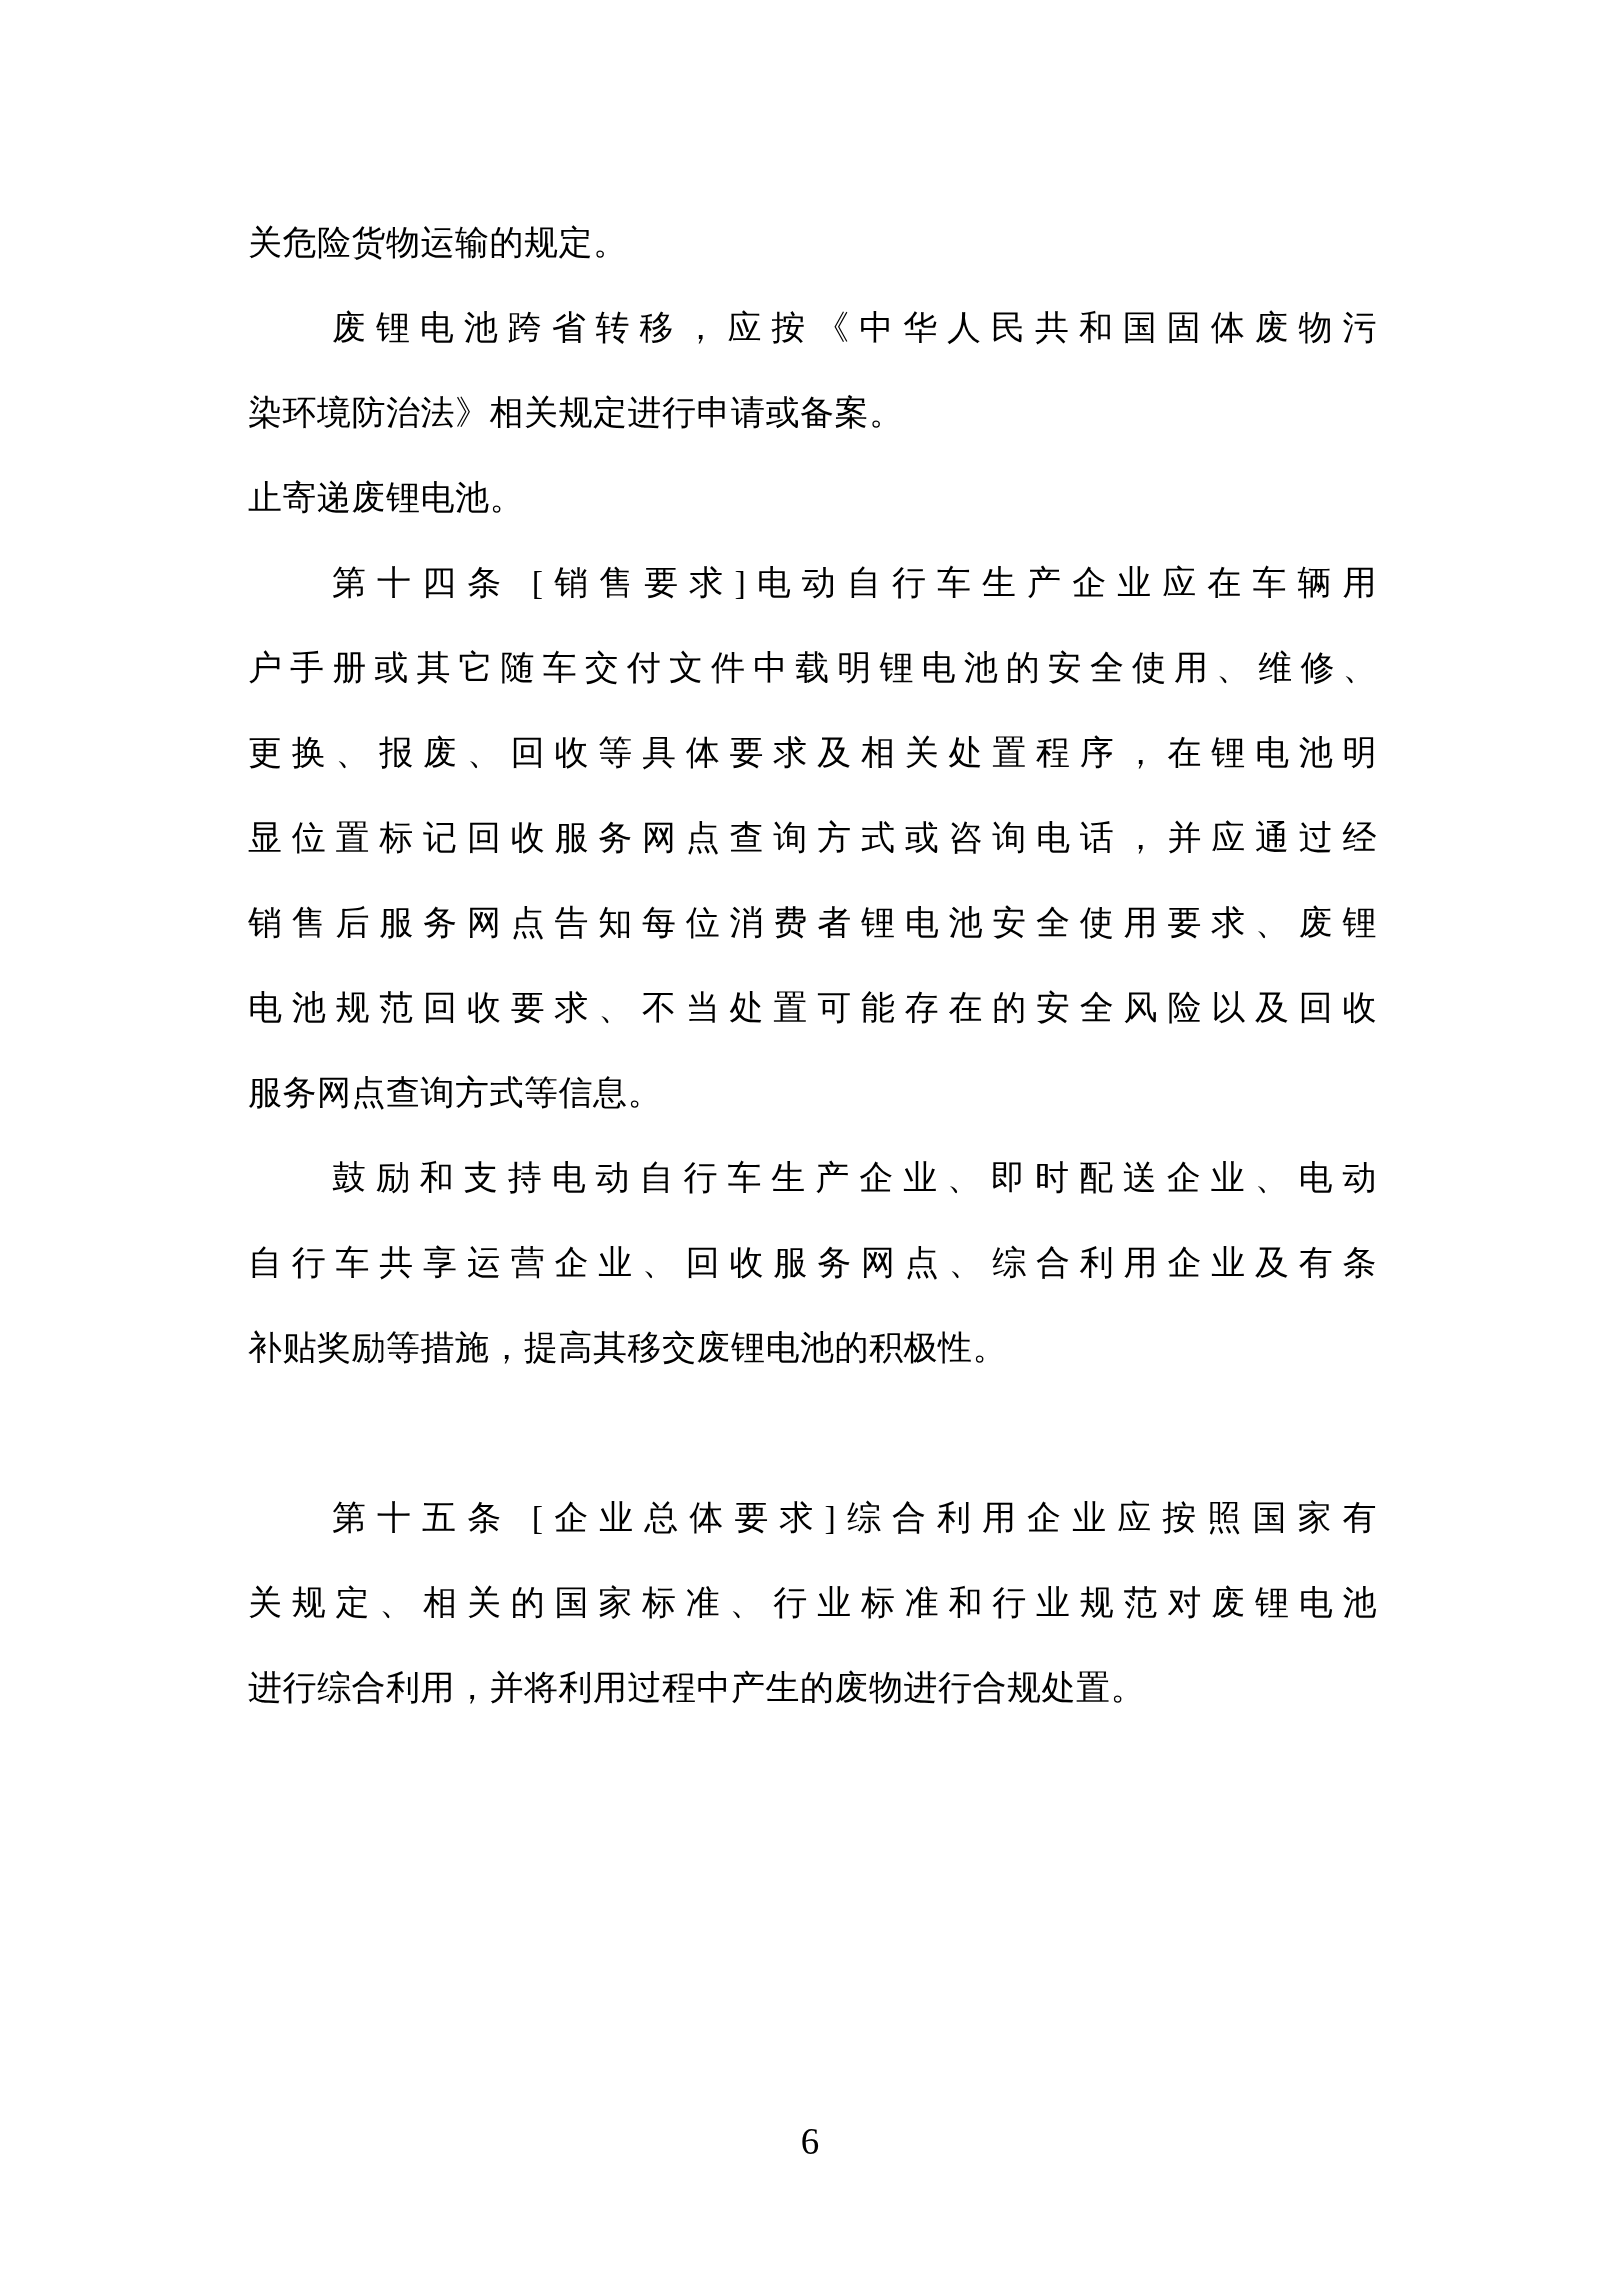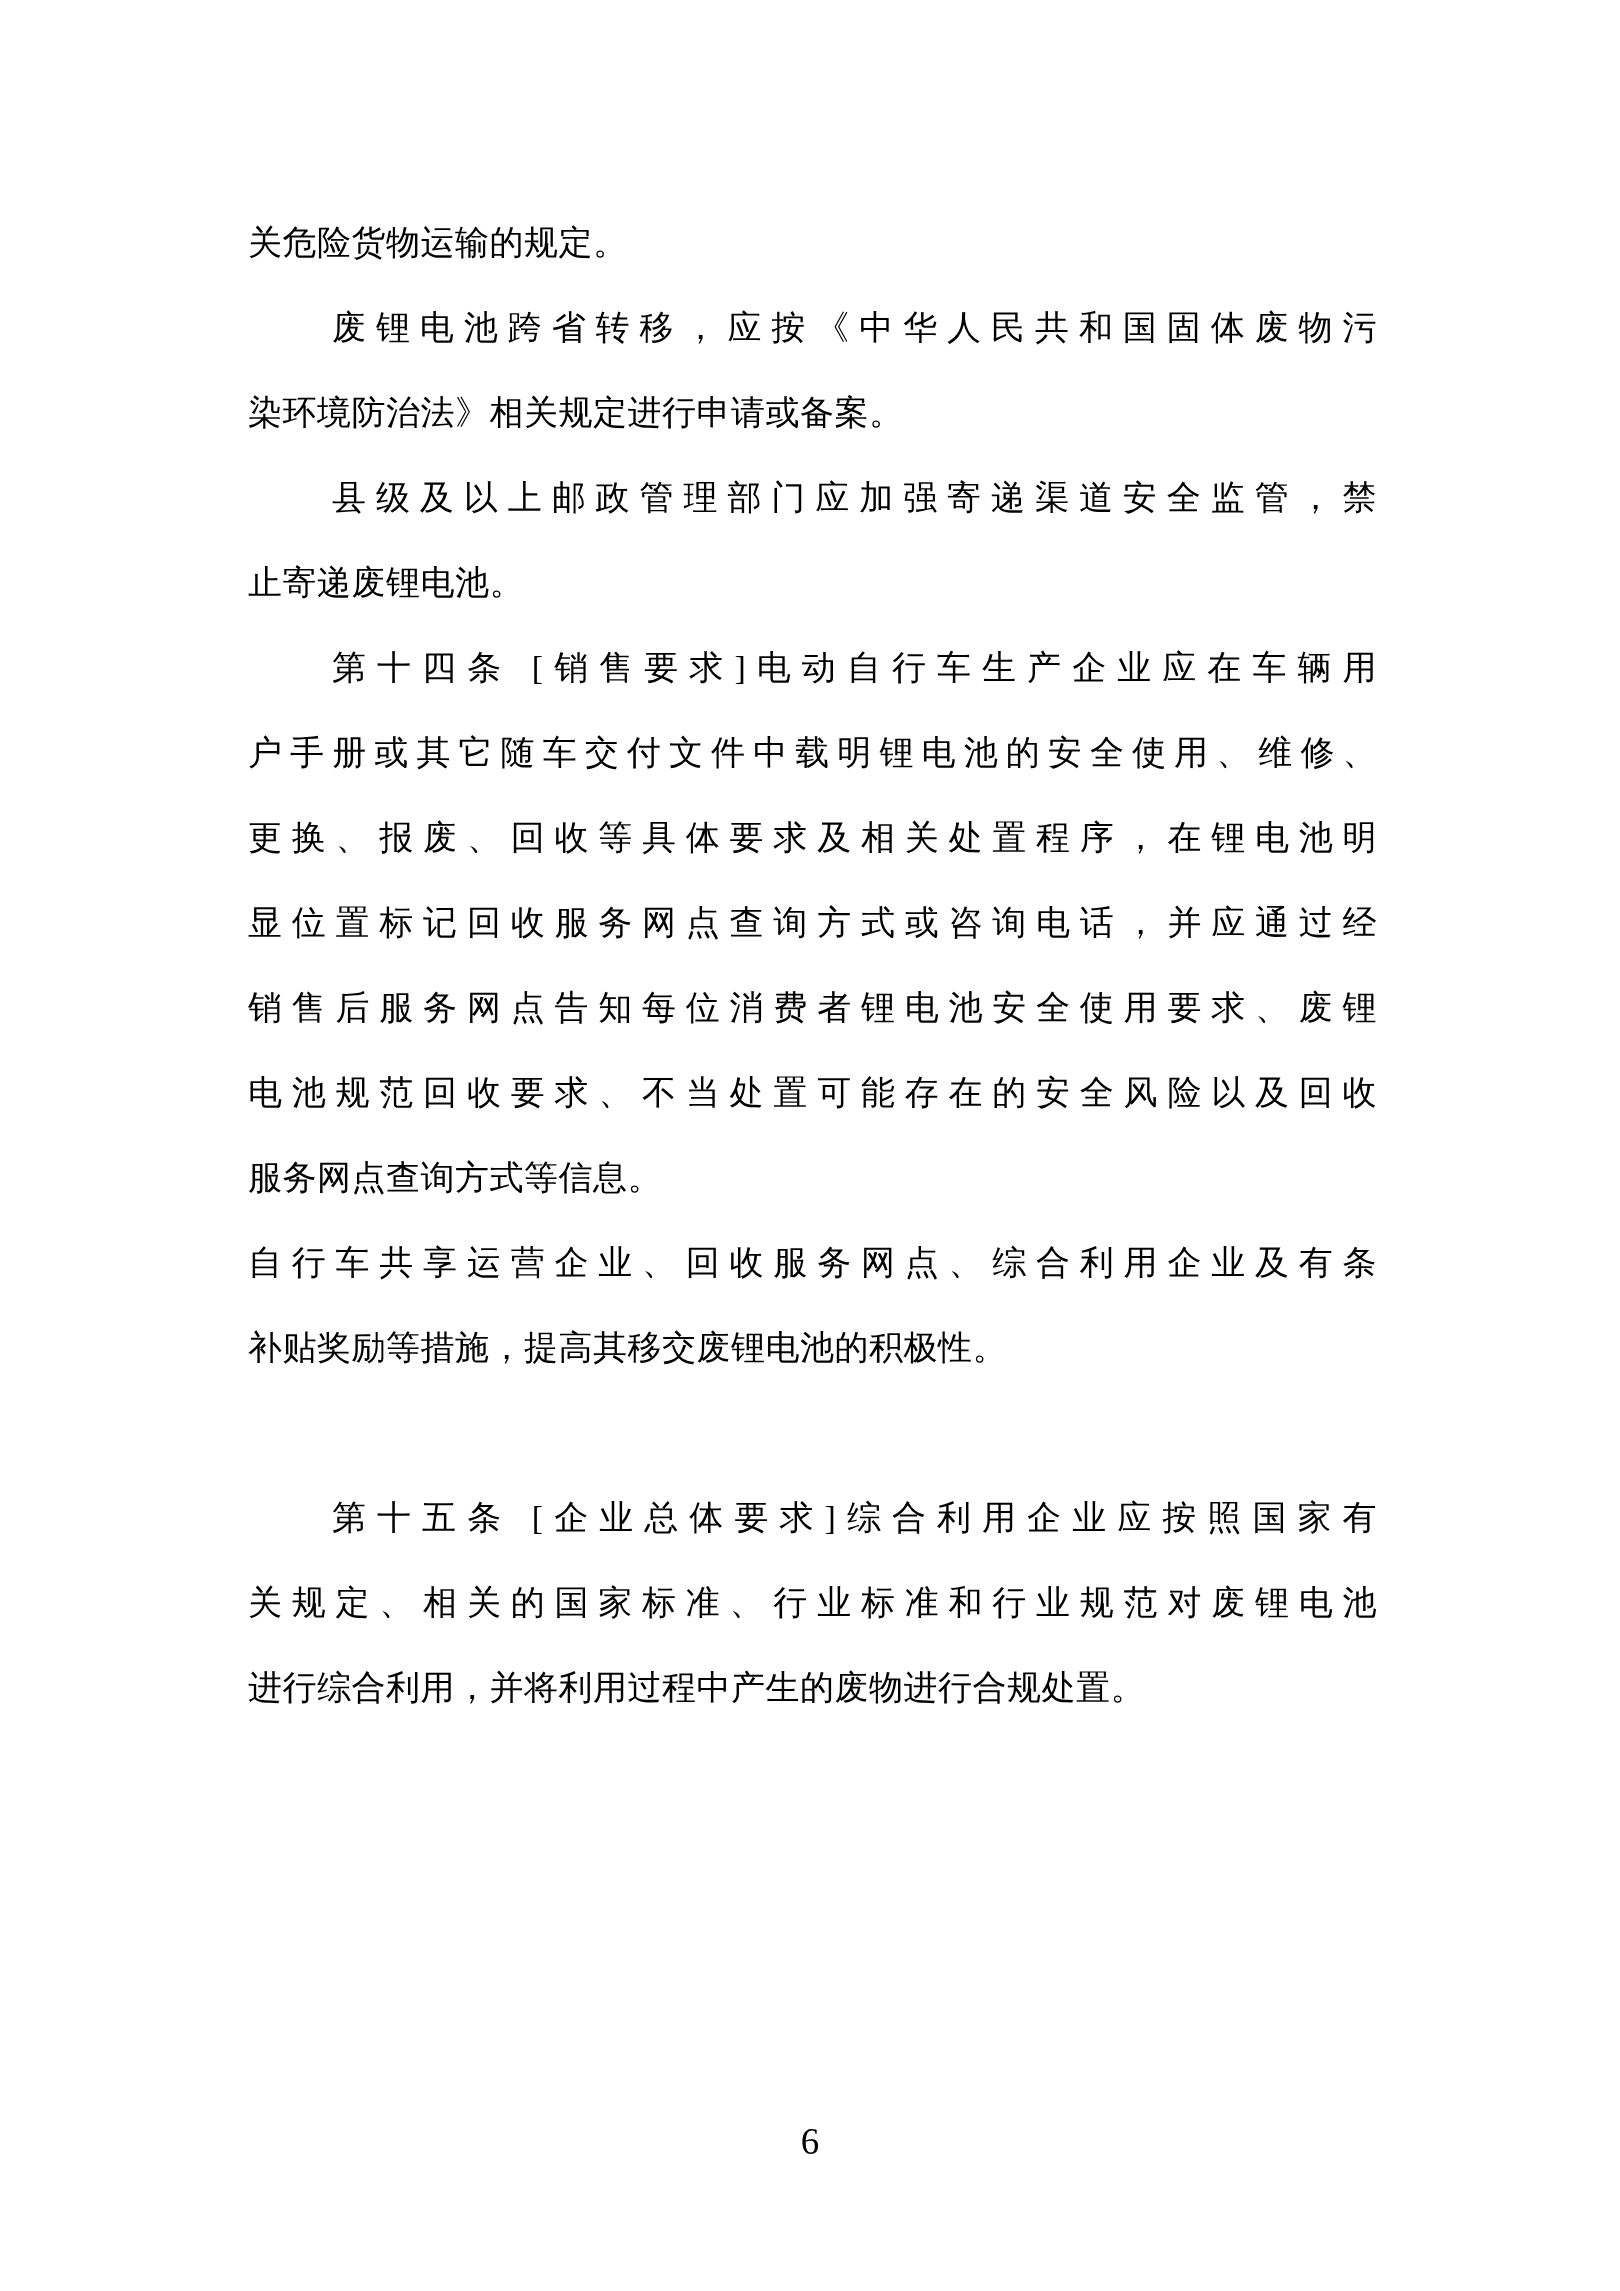--- a/index.html
+++ b/index.html
@@ -67,31 +67,31 @@
 </style>
 </head>
 <body>
 
 <div class="page">
   <div class="text-block">
 
     <div class="line">关危险货物运输的规定。</div>
     <div class="line indent fill">废锂电池跨省转移，应按《中华人民共和国固体废物污</div>
     <div class="line">染环境防治法》相关规定进行申请或备案。</div>
-    <div class="line indent fill">县级及以上邮政管理部门应加强寄递渠道安全监管，禁</div>
     <div class="line">止寄递废锂电池。</div>
 
     <div class="line indent fill"><span class="bold">第十四条</span><span> [销售要求]电动自行车生产企业应在车辆用</span></div>
     <div class="line fill">户手册或其它随车交付文件中载明锂电池的安全使用、维修、</div>
     <div class="line fill">更换、报废、回收等具体要求及相关处置程序，在锂电池明</div>
     <div class="line fill">显位置标记回收服务网点查询方式或咨询电话，并应通过经</div>
     <div class="line fill">销售后服务网点告知每位消费者锂电池安全使用要求、废锂</div>
     <div class="line fill">电池规范回收要求、不当处置可能存在的安全风险以及回收</div>
     <div class="line">服务网点查询方式等信息。</div>
 
+    <div class="line indent fill">鼓励和支持电动自行车生产企业、即时配送企业、电动</div>
     <div class="line fill">自行车共享运营企业、回收服务网点、综合利用企业及有条</div>
     <div class="line">补贴奖励等措施，提高其移交废锂电池的积极性。</div>
 
     <div class="spacer"></div>
 
 
     <div class="line indent fill"><span class="bold">第十五条</span><span> [企业总体要求]综合利用企业应按照国家有</span></div>
     <div class="line fill">关规定、相关的国家标准、行业标准和行业规范对废锂电池</div>
     <div class="line">进行综合利用，并将利用过程中产生的废物进行合规处置。</div>
 

